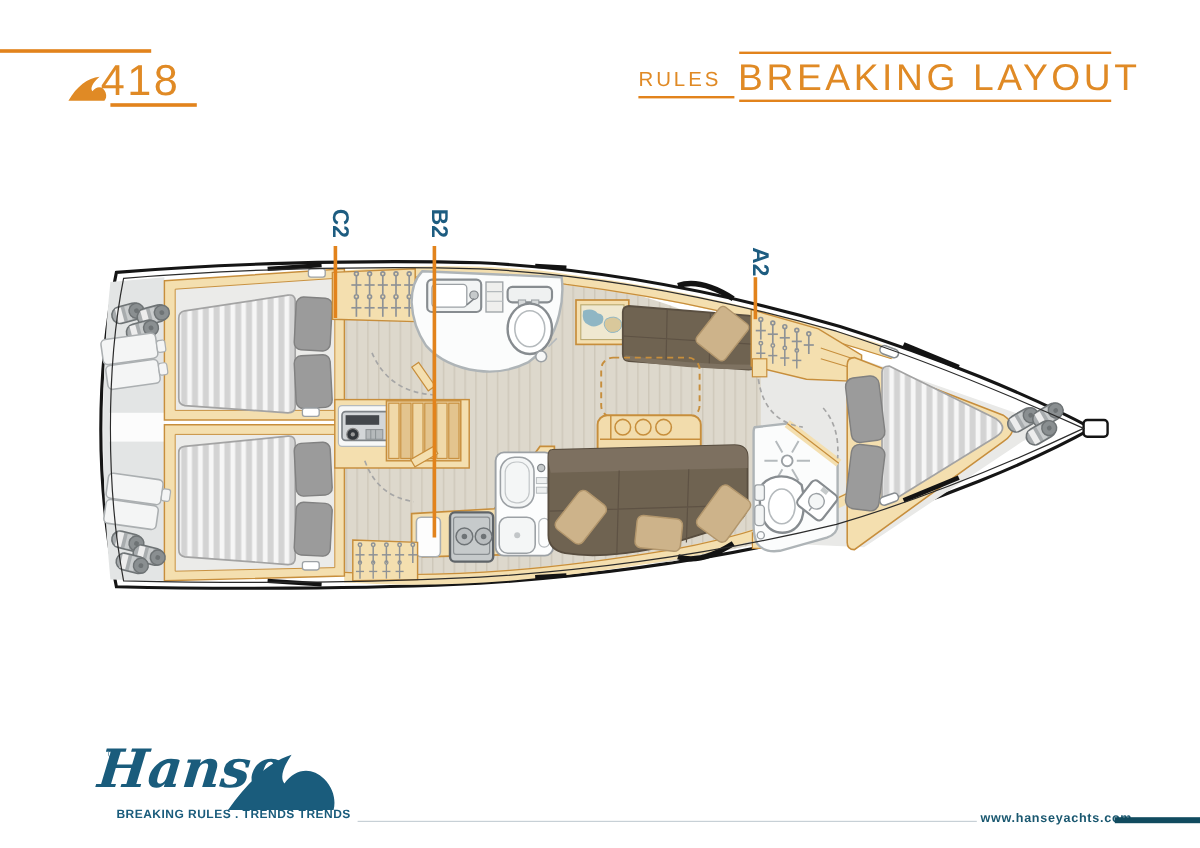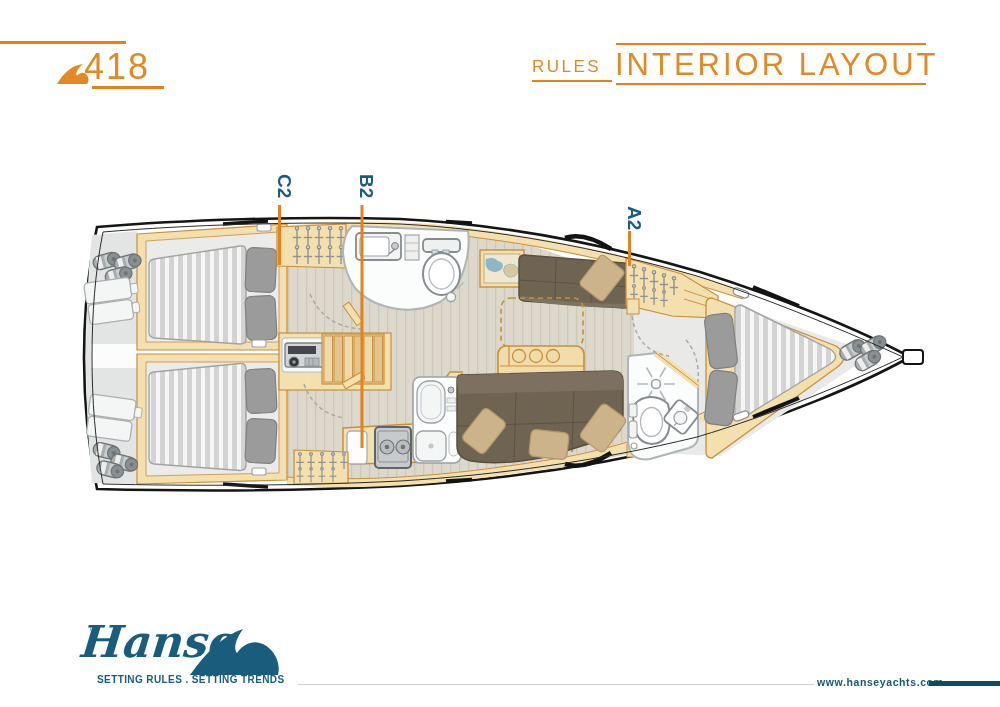--- a/index.html
+++ b/index.html
@@ -30,21 +30,21 @@
   <div class="abs rule" style="left:0;top:41px;width:126px;height:2.5px;"></div>
   <svg class="abs" style="left:56px;top:62px;" width="34" height="24" viewBox="0 0 34 24">
     <path d="M 1 22 C 8 10 17 3 27 2 C 21 7 19 12 21 14 C 25 9 30 10 32 15 C 33 18 32.5 20 31 22 Z" fill="#E08A25"></path>
   </svg>
   <div class="abs model-num">418</div>
   <div class="abs rule" style="left:92px;top:86px;width:72px;height:2.5px;"></div>
 
   <div class="abs opt-label">RULES</div>
   <div class="abs rule" style="left:532px;top:80px;width:80px;height:1.5px;"></div>
   <div class="abs rule" style="left:616px;top:43px;width:310px;height:2px;"></div>
-  <div class="abs title">INTERIOR LAYOUT</div>
+  <div class="abs title">BREAKING LAYOUT</div>
   <div class="abs rule" style="left:616px;top:83px;width:310px;height:2px;"></div>
 
   <svg class="abs" style="left:0;top:0;" width="1000" height="707" viewBox="0 0 1000 707">
     <defs>
       <pattern id="plank" width="9" height="60" patternUnits="userSpaceOnUse">
         <rect width="9" height="60" fill="#DDD8CC"></rect>
           <rect width="1.2" height="60" fill="#CEC8BA"></rect>
       </pattern>
       <pattern id="mat" width="9" height="9" patternUnits="userSpaceOnUse">
         <rect width="9" height="9" fill="#D3D3D3"></rect>
@@ -373,18 +373,18 @@
       <path d="M 629.5 231 L 629.5 266" stroke="#E2831C" stroke-width="3"></path>
       <text class="sec" transform="translate(627.5,206) rotate(90)">A2</text>
     </g>
   </svg>
 
   <div class="abs reg">®</div>
   <div class="abs brand-script">Hanse</div>
   <svg class="abs" style="left:188px;top:624px;" width="94" height="54" viewBox="0 0 94 54">
     <path d="M 2 51 C 18 28 36 11 55 5 C 48 15 45 24 49 29 C 58 16 72 15 82 25 C 90 33 92 43 90 51 Z" fill="#1A5C7C"></path>
   </svg>
-  <div class="abs tagline">SETTING RULES . SETTING TRENDS</div>
+  <div class="abs tagline">BREAKING RULES . TRENDS TRENDS</div>
   <div class="abs thinrule"></div>
   <a class="abs website" href="#">www.hanseyachts.com</a>
   <div class="abs thickrule"></div>
 
 </div>
 
 </body></html>

